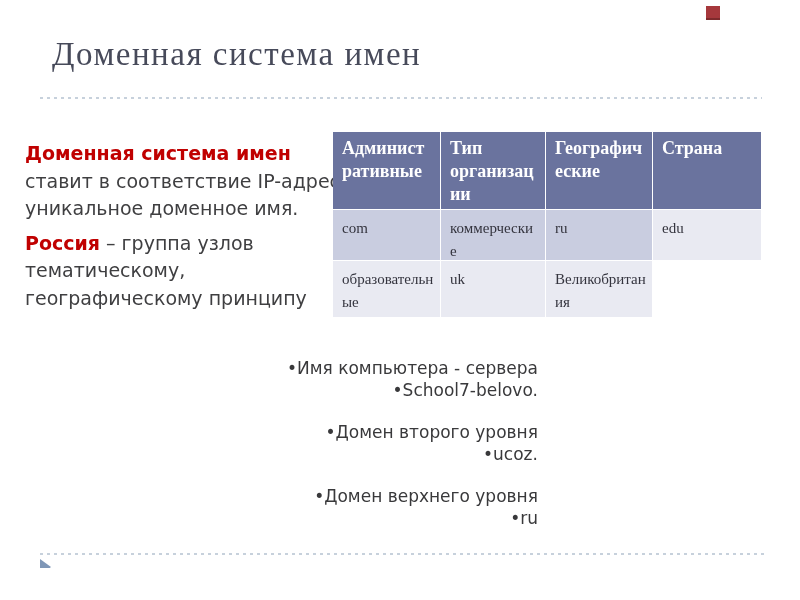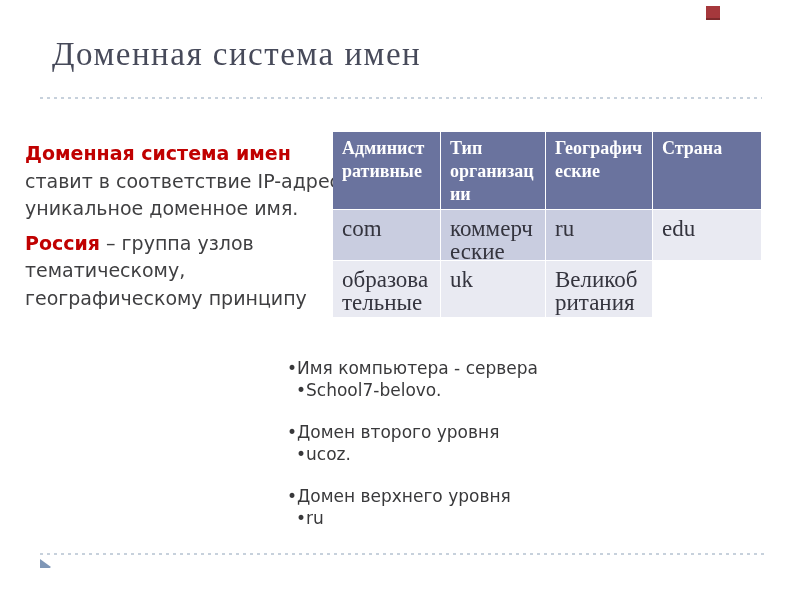--- a/index.html
+++ b/index.html
@@ -78,40 +78,41 @@
     color: #ffffff;
     font-weight: bold;
     font-size: 18px;
     line-height: 23px;
     padding: 5px 6px 4px 9px;
     overflow: hidden;
     overflow-wrap: anywhere;
     word-break: break-word;
   }
   .td {
-    font-size: 23px;
+    font-size: 15px;
     line-height: 23px;
     color: #34343e;
     padding: 7px 6px 4px 9px;
     overflow: hidden;
     overflow-wrap: anywhere;
     word-break: break-word;
   }
   .row-odd  { background: #c9cde0; }
   .row-even { background: #e9eaf2; }
 
   
   .bullet-list {
     position: absolute;
     left: 287px;
     top: 357px;
     font-size: 17px;
     line-height: 22px;
     color: #39393b;
     z-index: 3;
+    text-align: right;
   }
   .bullet-group { margin-bottom: 20px; }
   .bullet-sub { padding-left: 9px; }
   .bullet-mark { display: inline-block; }
 
   
   .nav-arrow {
     position: absolute;
     left: 40px;
     top: 559px;

